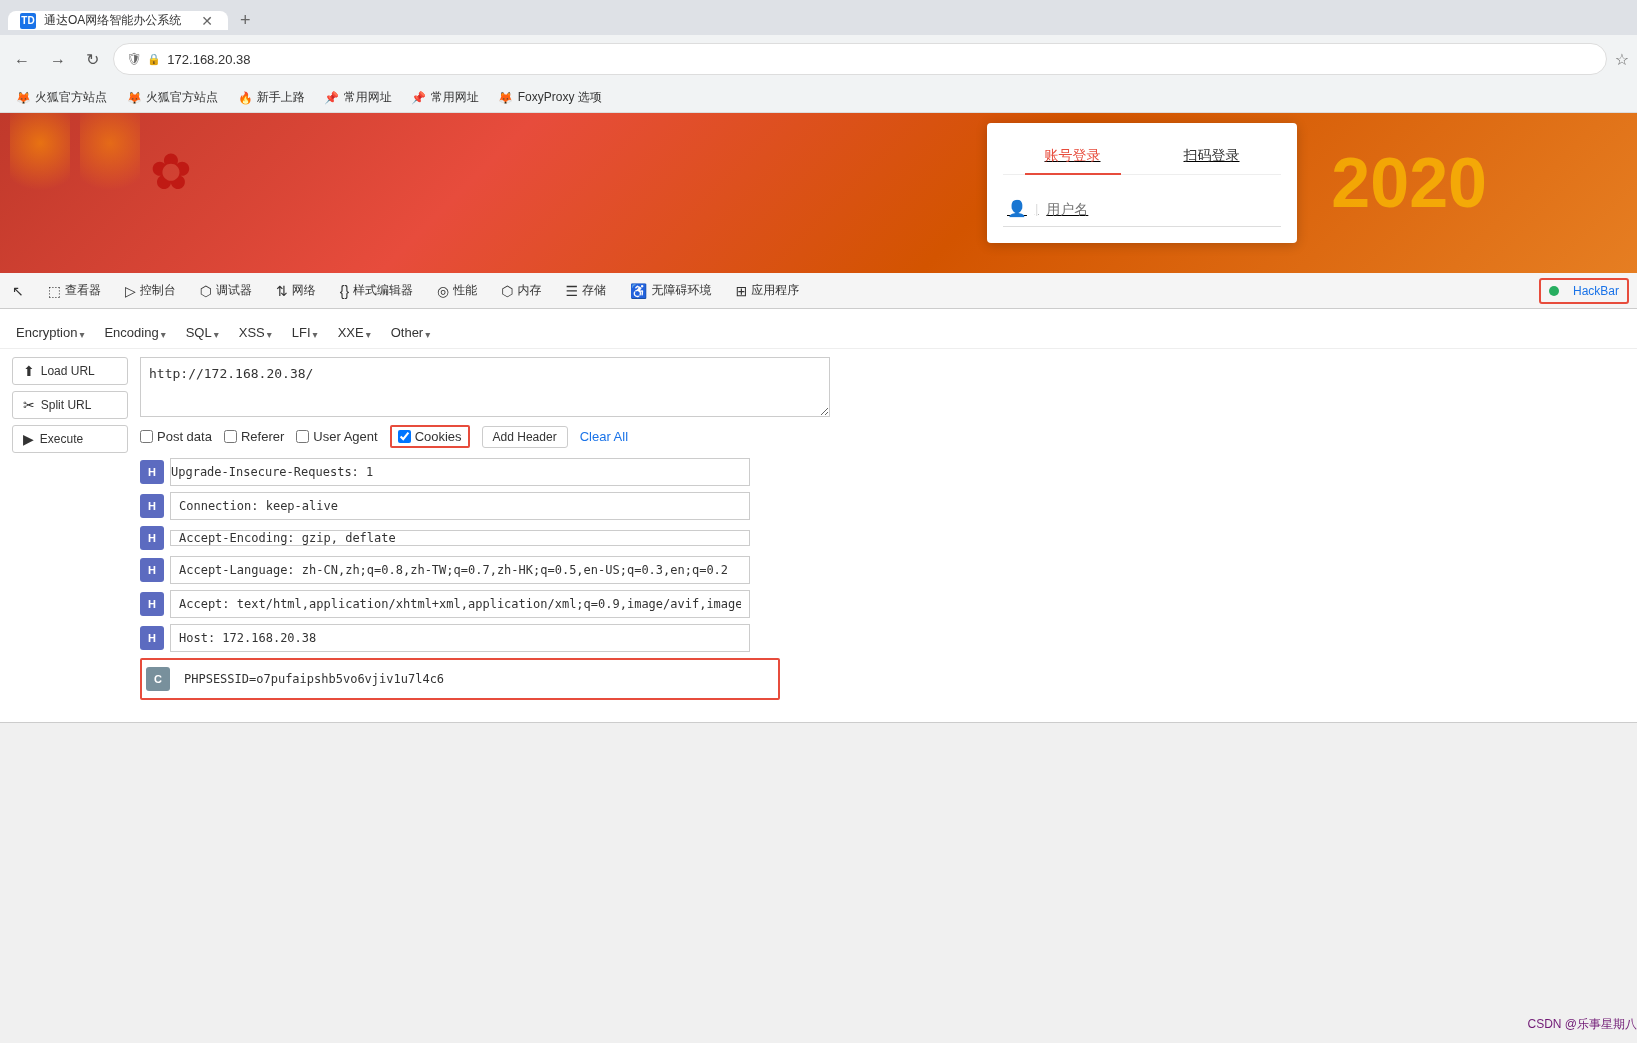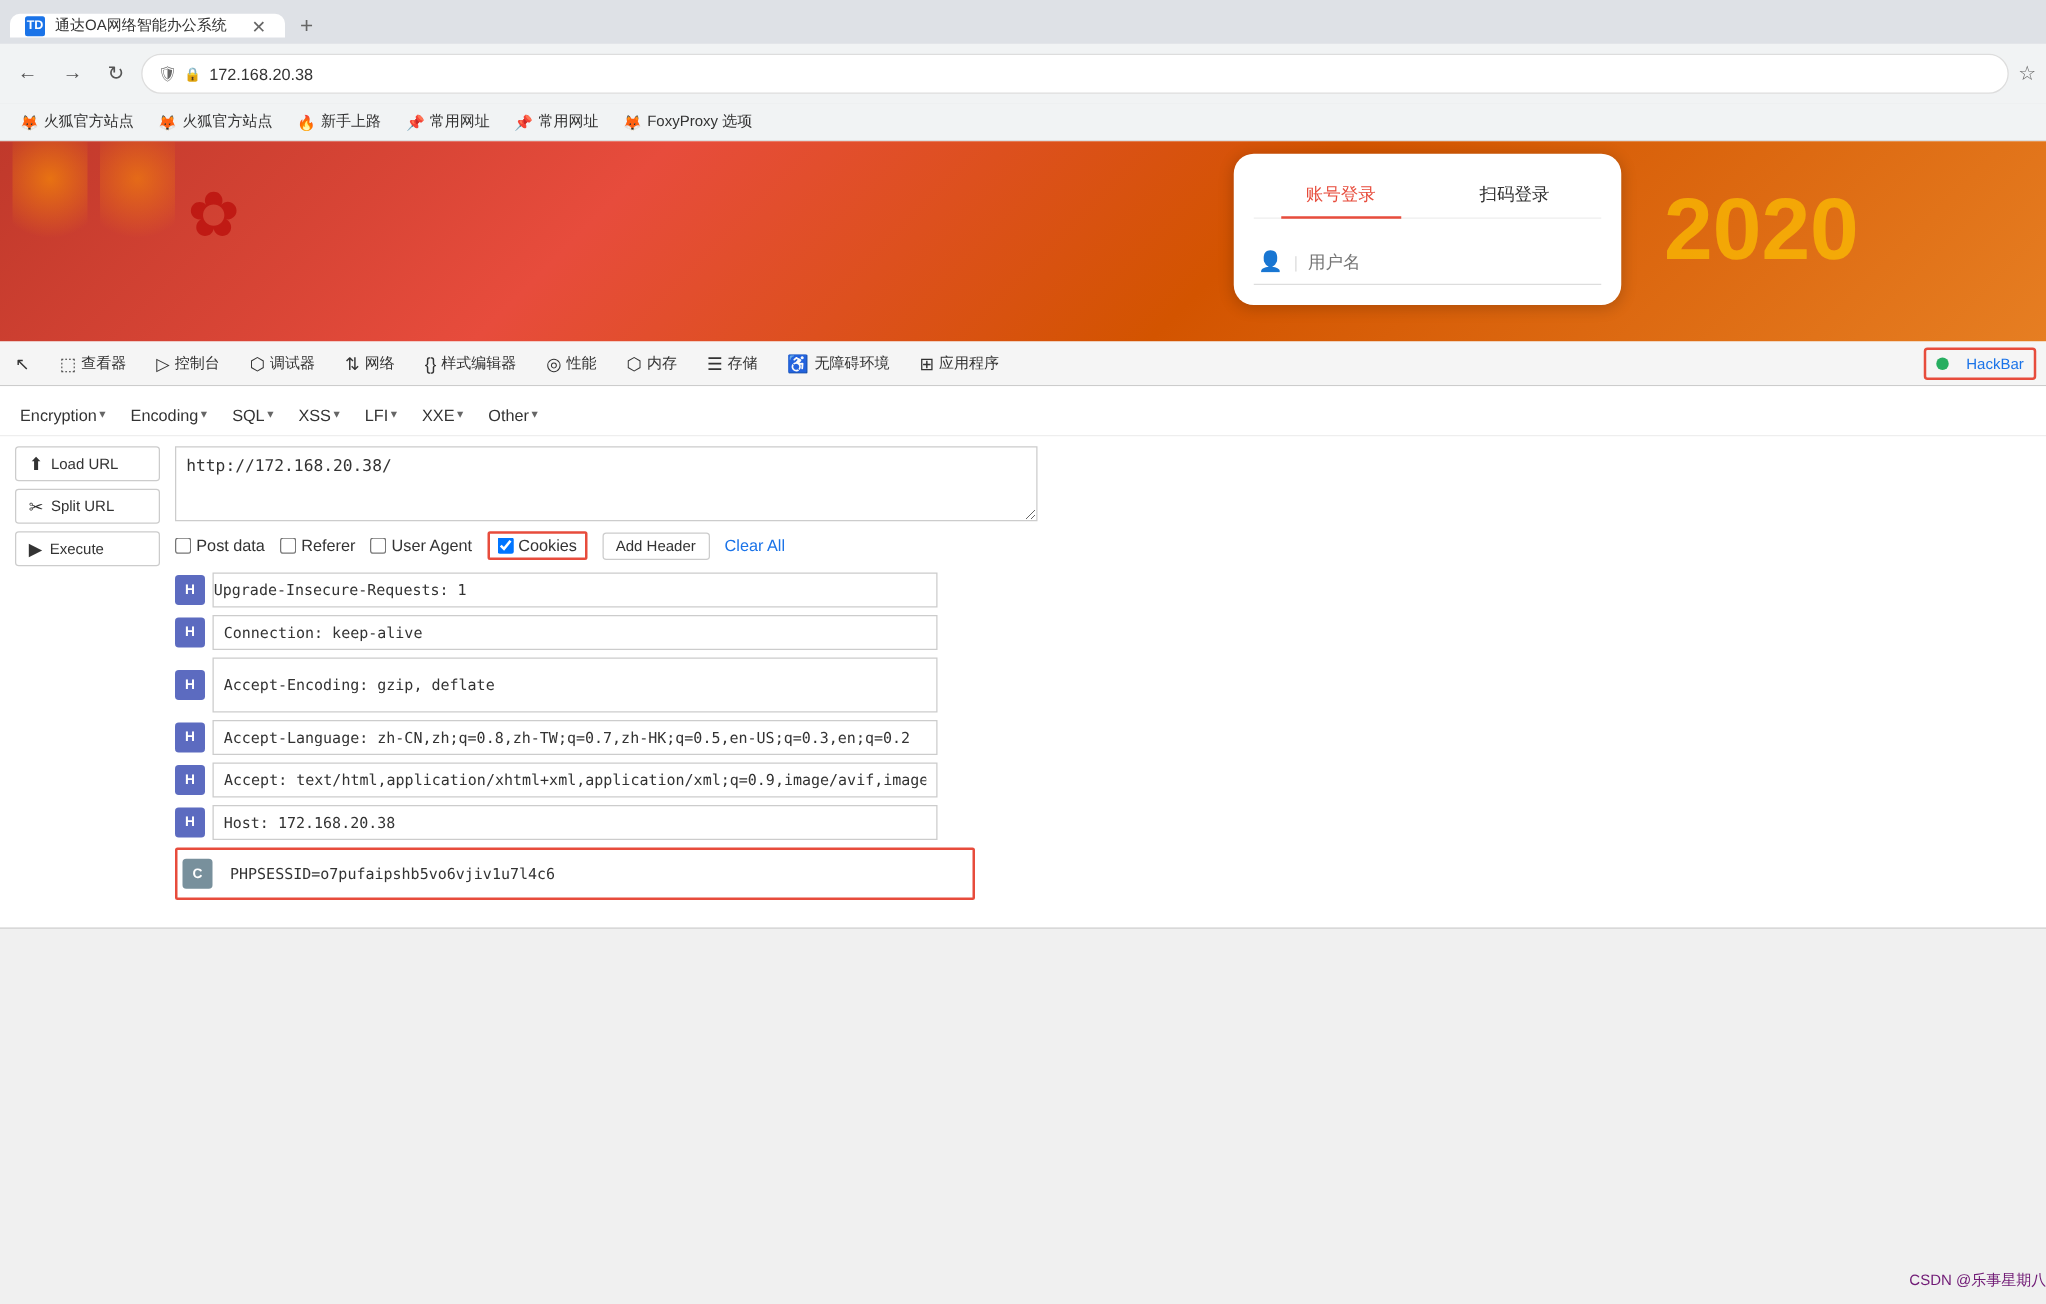--- a/index.html
+++ b/index.html
@@ -25,42 +25,42 @@
     .bookmarks-bar { display: flex; align-items: center; padding: 2px 8px; background: #f1f3f4; gap: 4px; height: 30px; border-bottom: 1px solid #ddd; }
     .bookmark-item { display: flex; align-items: center; gap: 4px; padding: 2px 8px; border-radius: 12px; cursor: pointer; font-size: 12px; color: #333; }
 
     
     .page-content { width: 100%; background: white; }
 
     
     .banner { width: 100%; height: 160px; background: linear-gradient(135deg, #c0392b 0%, #e74c3c 30%, #d35400 60%, #e67e22 100%); position: relative; overflow: hidden; }
 
     
-    .login-card { position: absolute; right: 340px; top: 10px; width: 310px; background: white; border-radius: 16px; padding: 16px; box-shadow: 0 2px 12px rgba(0,0,0,0.2); }
+    .login-card { position: absolute; right: 340px; top: 10px; width: 310px; background: white; border-radius: 4px; padding: 16px; box-shadow: 0 2px 12px rgba(0,0,0,0.2); text-decoration: underline; }
     .login-tabs { display: flex; justify-content: space-around; margin-bottom: 16px; border-bottom: 1px solid #eee; }
     .login-tab { padding: 8px 20px; font-size: 14px; cursor: pointer; color: #333; }
     .login-tab.active { color: #e74c3c; border-bottom: 2px solid #e74c3c; margin-bottom: -1px; }
     .login-input-row { display: flex; align-items: center; border-bottom: 1px solid #ddd; padding: 8px 4px; gap: 8px; }
     .login-input-icon { color: #e74c3c; font-size: 16px; }
     .login-divider { color: #ddd; }
     .login-input { border: none; outline: none; font-size: 14px; flex: 1; color: #999; }
 
     
     .devtools-bar { display: flex; align-items: center; padding: 0 8px; background: #f5f5f5; border-bottom: 1px solid #ccc; height: 36px; gap: 16px; }
     .devtools-item { display: flex; align-items: center; gap: 4px; cursor: pointer; color: #333; font-size: 12px; padding: 6px 4px; }
     .devtools-icon { font-size: 14px; }
     .hackbar-item { display: flex; align-items: center; gap: 14px; cursor: pointer; color: #1a73e8; font-size: 12px; padding: 4px 8px; border: 2px solid #e74c3c; border-radius: 3px; margin-left: auto; }
     .hackbar-dot { width: 10px; height: 10px; background: #27ae60; border-radius: 50%; }
 
     
     .hackbar-panel { background: white; border-bottom: 1px solid #ccc; padding: 8px 0; }
 
     
     .hackbar-toolbar { display: flex; align-items: center; padding: 4px 8px; gap: 4px; border-bottom: 1px solid #eee; }
-    .toolbar-menu { display: flex; align-items: flex-start; gap: 2px; cursor: pointer; font-size: 13px; color: #333; padding: 4px 8px; border-radius: 3px; }
+    .toolbar-menu { display: flex; align-items: flex-end; gap: 2px; cursor: pointer; font-size: 13px; color: #333; padding: 4px 8px; border-radius: 3px; }
     .toolbar-arrow { font-size: 10px; color: #666; }
     .action-btn { display: flex; align-items: center; gap: 6px; padding: 5px 10px; border: 1px solid #ccc; border-radius: 3px; cursor: pointer; background: white; font-size: 12px; color: #333; white-space: nowrap; }
     .url-textarea { width: 700px; height: 58px; border: 1px solid #ccc; padding: 8px; font-size: 13px; color: #333; resize: vertical; font-family: monospace; }
 
     
     .hackbar-main { display: flex; padding: 0; }
     .hackbar-left { width: 140px; flex-shrink: 0; padding: 8px 12px; display: flex; flex-direction: column; gap: 6px; }
     .hackbar-right { flex: 1; padding: 8px 12px 8px 0; }
 
     
@@ -292,21 +292,21 @@
         <div class="header-row" style="display: flex; align-items: center; gap: 6px; margin-bottom: 6px;">
               <span class="header-label">H</span>
               <input class="header-input" type="text" value="Upgrade-Insecure-Requests: 1" style="max-width: 580px; flex: 1 1 0%; height: 28px; border: 1px solid rgb(204, 204, 204); padding: 4px 0; font-size: 12px; font-family: monospace;">
             </div>
             <div class="header-row" style="display: flex; align-items: center; gap: 6px; margin-bottom: 6px;">
               <span class="header-label">H</span>
               <input class="header-input" type="text" value="Connection: keep-alive" style="max-width: 580px; flex: 1 1 0%; height: 28px; border: 1px solid rgb(204, 204, 204); padding: 4px 8px; font-size: 12px; font-family: monospace;">
             </div>
             <div class="header-row" style="display: flex; align-items: center; gap: 6px; margin-bottom: 6px;">
               <span class="header-label">H</span>
-              <input class="header-input" type="text" value="Accept-Encoding: gzip, deflate" style="max-width: 580px; flex: 1 1 0%; height: 44px; border: 1px solid rgb(204, 204, 204); padding: 4px 8px; font-size: 12px; font-family: monospace;">
+              <input class="header-input" type="text" value="Accept-Encoding: gzip, deflate" style="max-width: 580px; flex: 1 1 0%; height: 16px; border: 1px solid rgb(204, 204, 204); padding: 4px 8px; font-size: 12px; font-family: monospace;">
             </div>
             <div class="header-row" style="display: flex; align-items: center; gap: 6px; margin-bottom: 6px;">
               <span class="header-label">H</span>
               <input class="header-input" type="text" value="Accept-Language: zh-CN,zh;q=0.8,zh-TW;q=0.7,zh-HK;q=0.5,en-US;q=0.3,en;q=0.2" style="max-width: 580px; flex: 1 1 0%; height: 28px; border: 1px solid rgb(204, 204, 204); padding: 4px 8px; font-size: 12px; font-family: monospace;">
             </div>
             <div class="header-row" style="display: flex; align-items: center; gap: 6px; margin-bottom: 6px;">
               <span class="header-label">H</span>
               <input class="header-input" type="text" value="Accept: text/html,application/xhtml+xml,application/xml;q=0.9,image/avif,image/webp,*/*;c" style="max-width: 580px; flex: 1 1 0%; height: 28px; border: 1px solid rgb(204, 204, 204); padding: 4px 8px; font-size: 12px; font-family: monospace;">
             </div>
             <div class="header-row" style="display: flex; align-items: center; gap: 6px; margin-bottom: 6px;">

